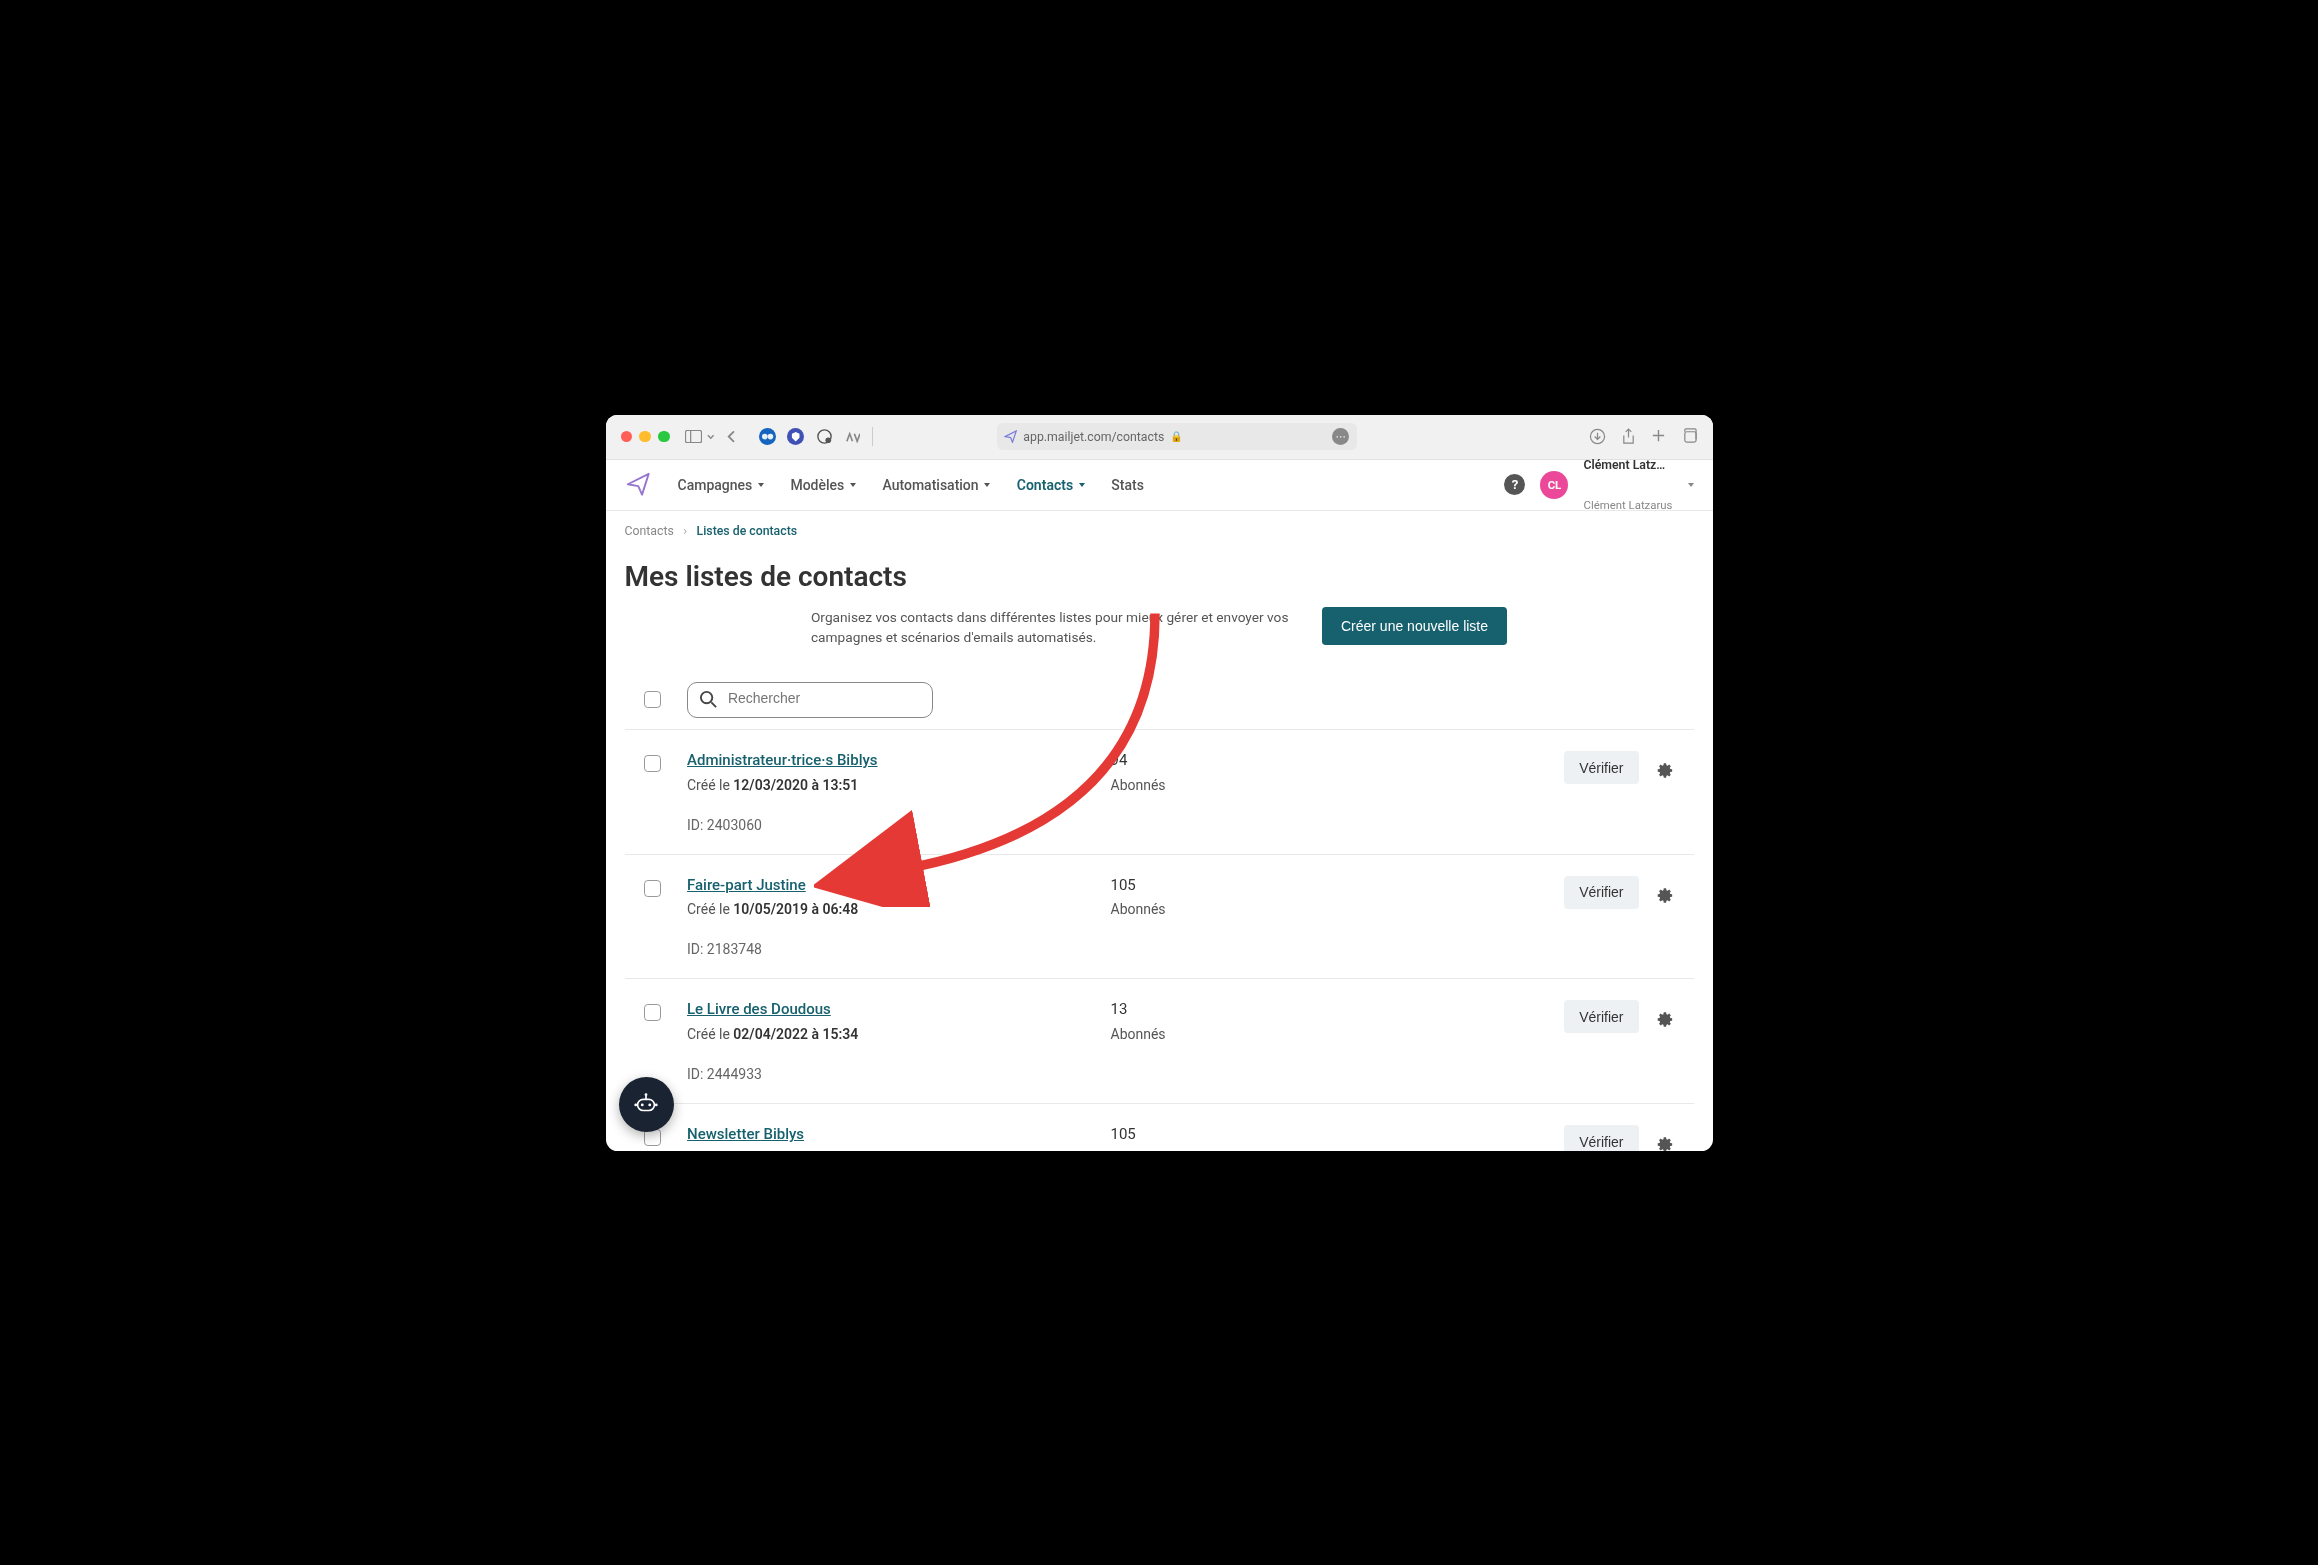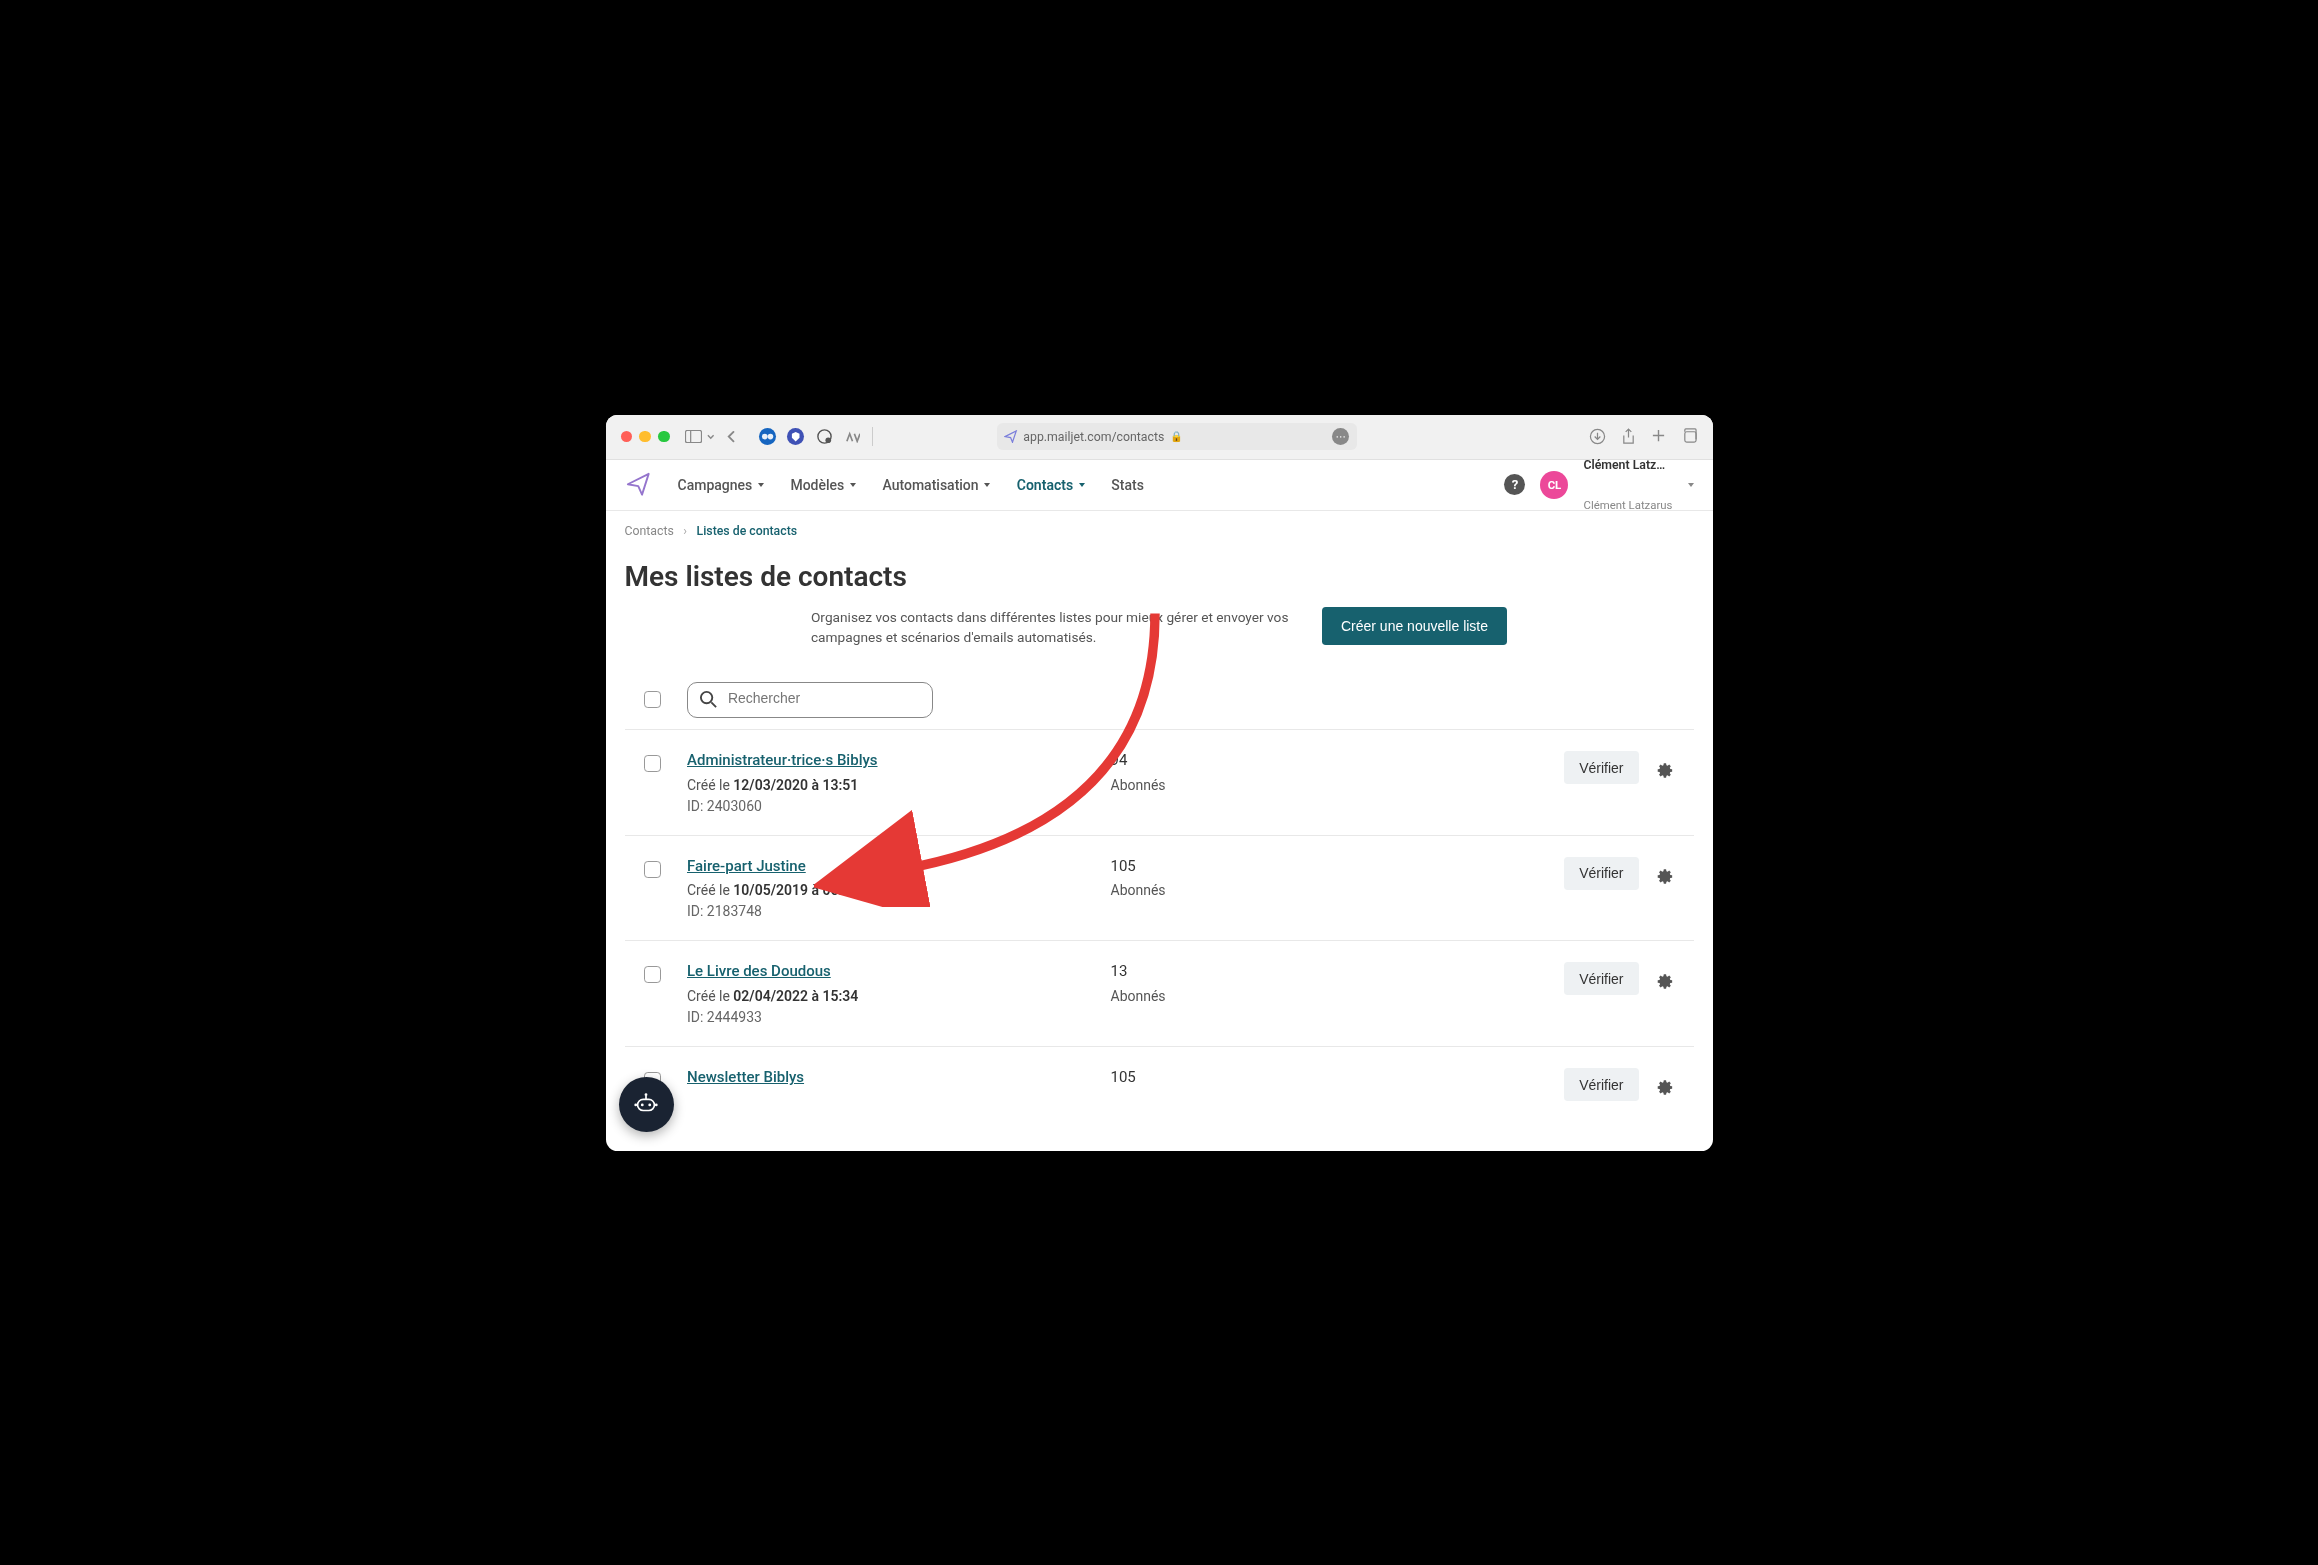--- a/index.html
+++ b/index.html
@@ -55,21 +55,21 @@
     .search-box input { border: none; outline: none; font-size: 14px; color: #666; flex: 1; background: transparent; }
     .search-icon { color: #555; }
     
     
     .list-row { display: flex; align-items: flex-start; padding: 21px 19px; border-top: 0.9px solid #e8e8e8; gap: 26.5px; position: relative; }
     .list-row .checkbox { margin-top: 3.8px; flex-shrink: 0; }
     .row-main { flex: 0 0 397px; }
     .row-title { color: #17616E; font-size: 15px; text-decoration: underline; font-weight: 500; }
     .row-meta { color: #555; font-size: 14px; margin-top: 7.6px; }
     .row-meta .bold { font-weight: 600; color: #333; }
-    .row-id { color: #666; font-size: 14px; margin-top: 5px; }
+    .row-id { color: #666; font-size: 14px; margin-top: 24px; }
     .row-count { flex: 1; }
     .count-num { font-size: 15px; color: #333; }
     .count-label { font-size: 14px; color: #555; margin-top: 7.6px; }
     .row-actions { display: flex; align-items: flex-end; gap: 17px; }
     .verify-btn { background: #eef1f3; border: none; padding: 8.5px 15px; border-radius: 3.8px; font-size: 14px; color: #333; cursor: pointer; }
     .gear-icon { color: #555; cursor: pointer; }
     
     
     .chat-widget { position: absolute; bottom: 19px; left: 13.2px; width: 55px; height: 55px; border-radius: 50%; background: #1a2332; display: flex; align-items: center; justify-content: center; color: #fff; box-shadow: 0 3.8px 11.4px rgba(0,0,0,0.3); }
     

